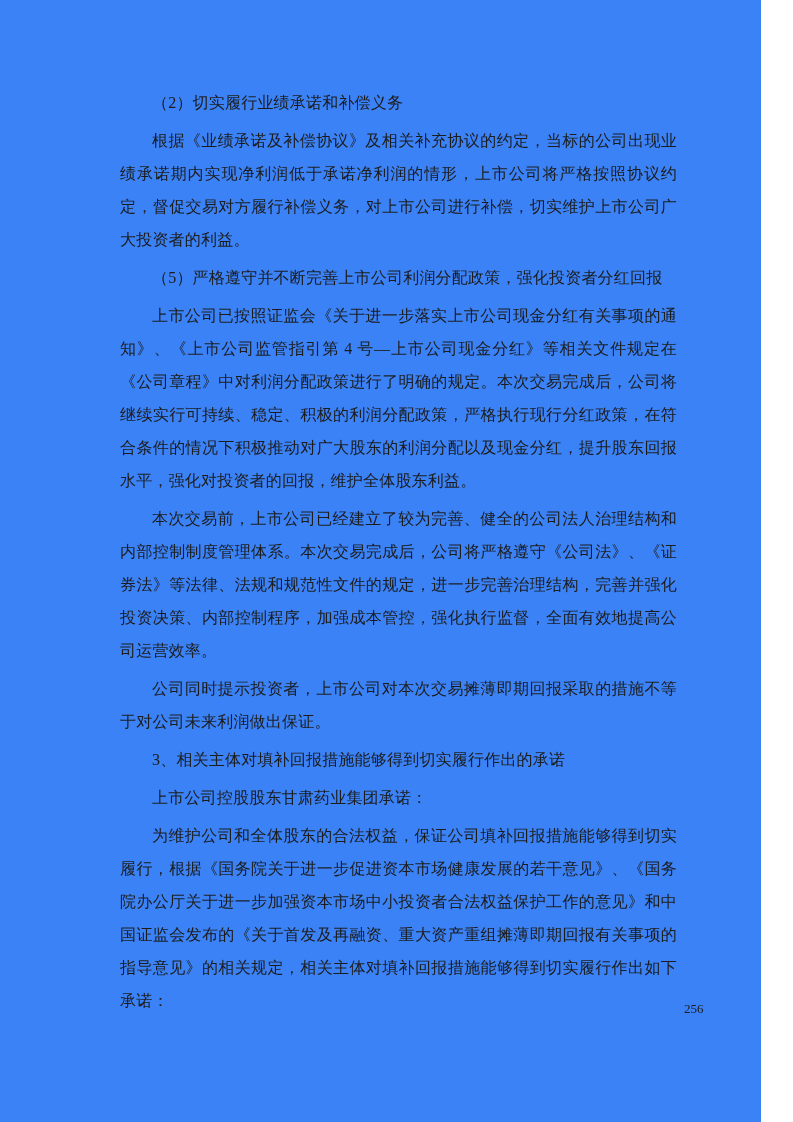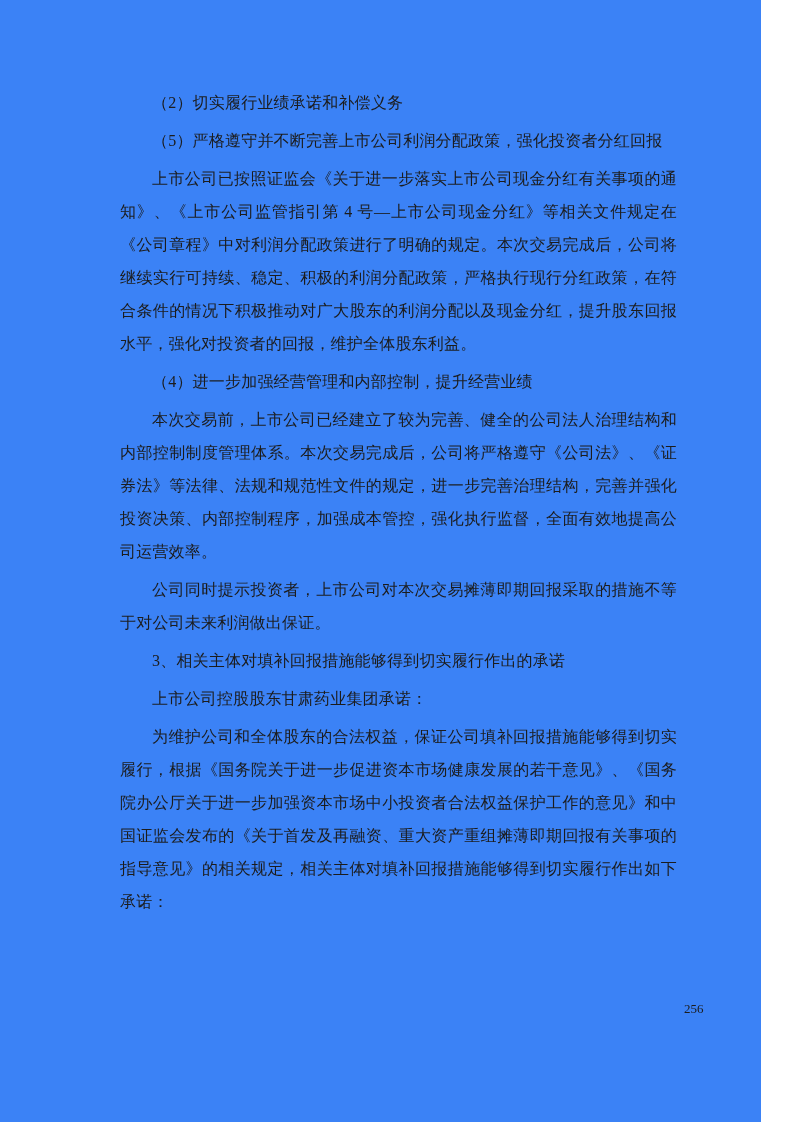--- a/index.html
+++ b/index.html
@@ -43,23 +43,23 @@
     color: #1c1c1c;
     margin-left: 30px;
   }
 </style>
 </head>
 <body>
 
 <div class="page">
   <div class="content">
     <p class="heading">（2）切实履行业绩承诺和补偿义务</p>
+    <p class="para">根据《业绩承诺及补偿协议》及相关补充协议的约定，当标的公司出现业绩承诺期内实现净利润低于承诺净利润的情形，上市公司将严格按照协议约定，督促交易对方履行补偿义务，对上市公司进行补偿，切实维护上市公司广大投资者的利益。</p>
     <p class="heading">（5）严格遵守并不断完善上市公司利润分配政策，强化投资者分红回报</p>
     <p class="para">上市公司已按照证监会《关于进一步落实上市公司现金分红有关事项的通知》、《上市公司监管指引第 4 号—上市公司现金分红》等相关文件规定在《公司章程》中对利润分配政策进行了明确的规定。本次交易完成后，公司将继续实行可持续、稳定、积极的利润分配政策，严格执行现行分红政策，在符合条件的情况下积极推动对广大股东的利润分配以及现金分红，提升股东回报水平，强化对投资者的回报，维护全体股东利益。</p>
-    <p class="heading">（4）进一步加强经营管理和内部控制，提升经营业绩</p>
     <p class="para">本次交易前，上市公司已经建立了较为完善、健全的公司法人治理结构和内部控制制度管理体系。本次交易完成后，公司将严格遵守《公司法》、《证券法》等法律、法规和规范性文件的规定，进一步完善治理结构，完善并强化投资决策、内部控制程序，加强成本管控，强化执行监督，全面有效地提高公司运营效率。</p>
     <p class="para">公司同时提示投资者，上市公司对本次交易摊薄即期回报采取的措施不等于对公司未来利润做出保证。</p>
     <p class="heading">3、相关主体对填补回报措施能够得到切实履行作出的承诺</p>
     <p class="para">上市公司控股股东甘肃药业集团承诺：</p>
     <p class="para">为维护公司和全体股东的合法权益，保证公司填补回报措施能够得到切实履行，根据《国务院关于进一步促进资本市场健康发展的若干意见》、《国务院办公厅关于进一步加强资本市场中小投资者合法权益保护工作的意见》和中国证监会发布的《关于首发及再融资、重大资产重组摊薄即期回报有关事项的指导意见》的相关规定，相关主体对填补回报措施能够得到切实履行作出如下承诺：</p>
   </div>
   <div class="page-number">256</div>
 </div>
 
 </body></html>

